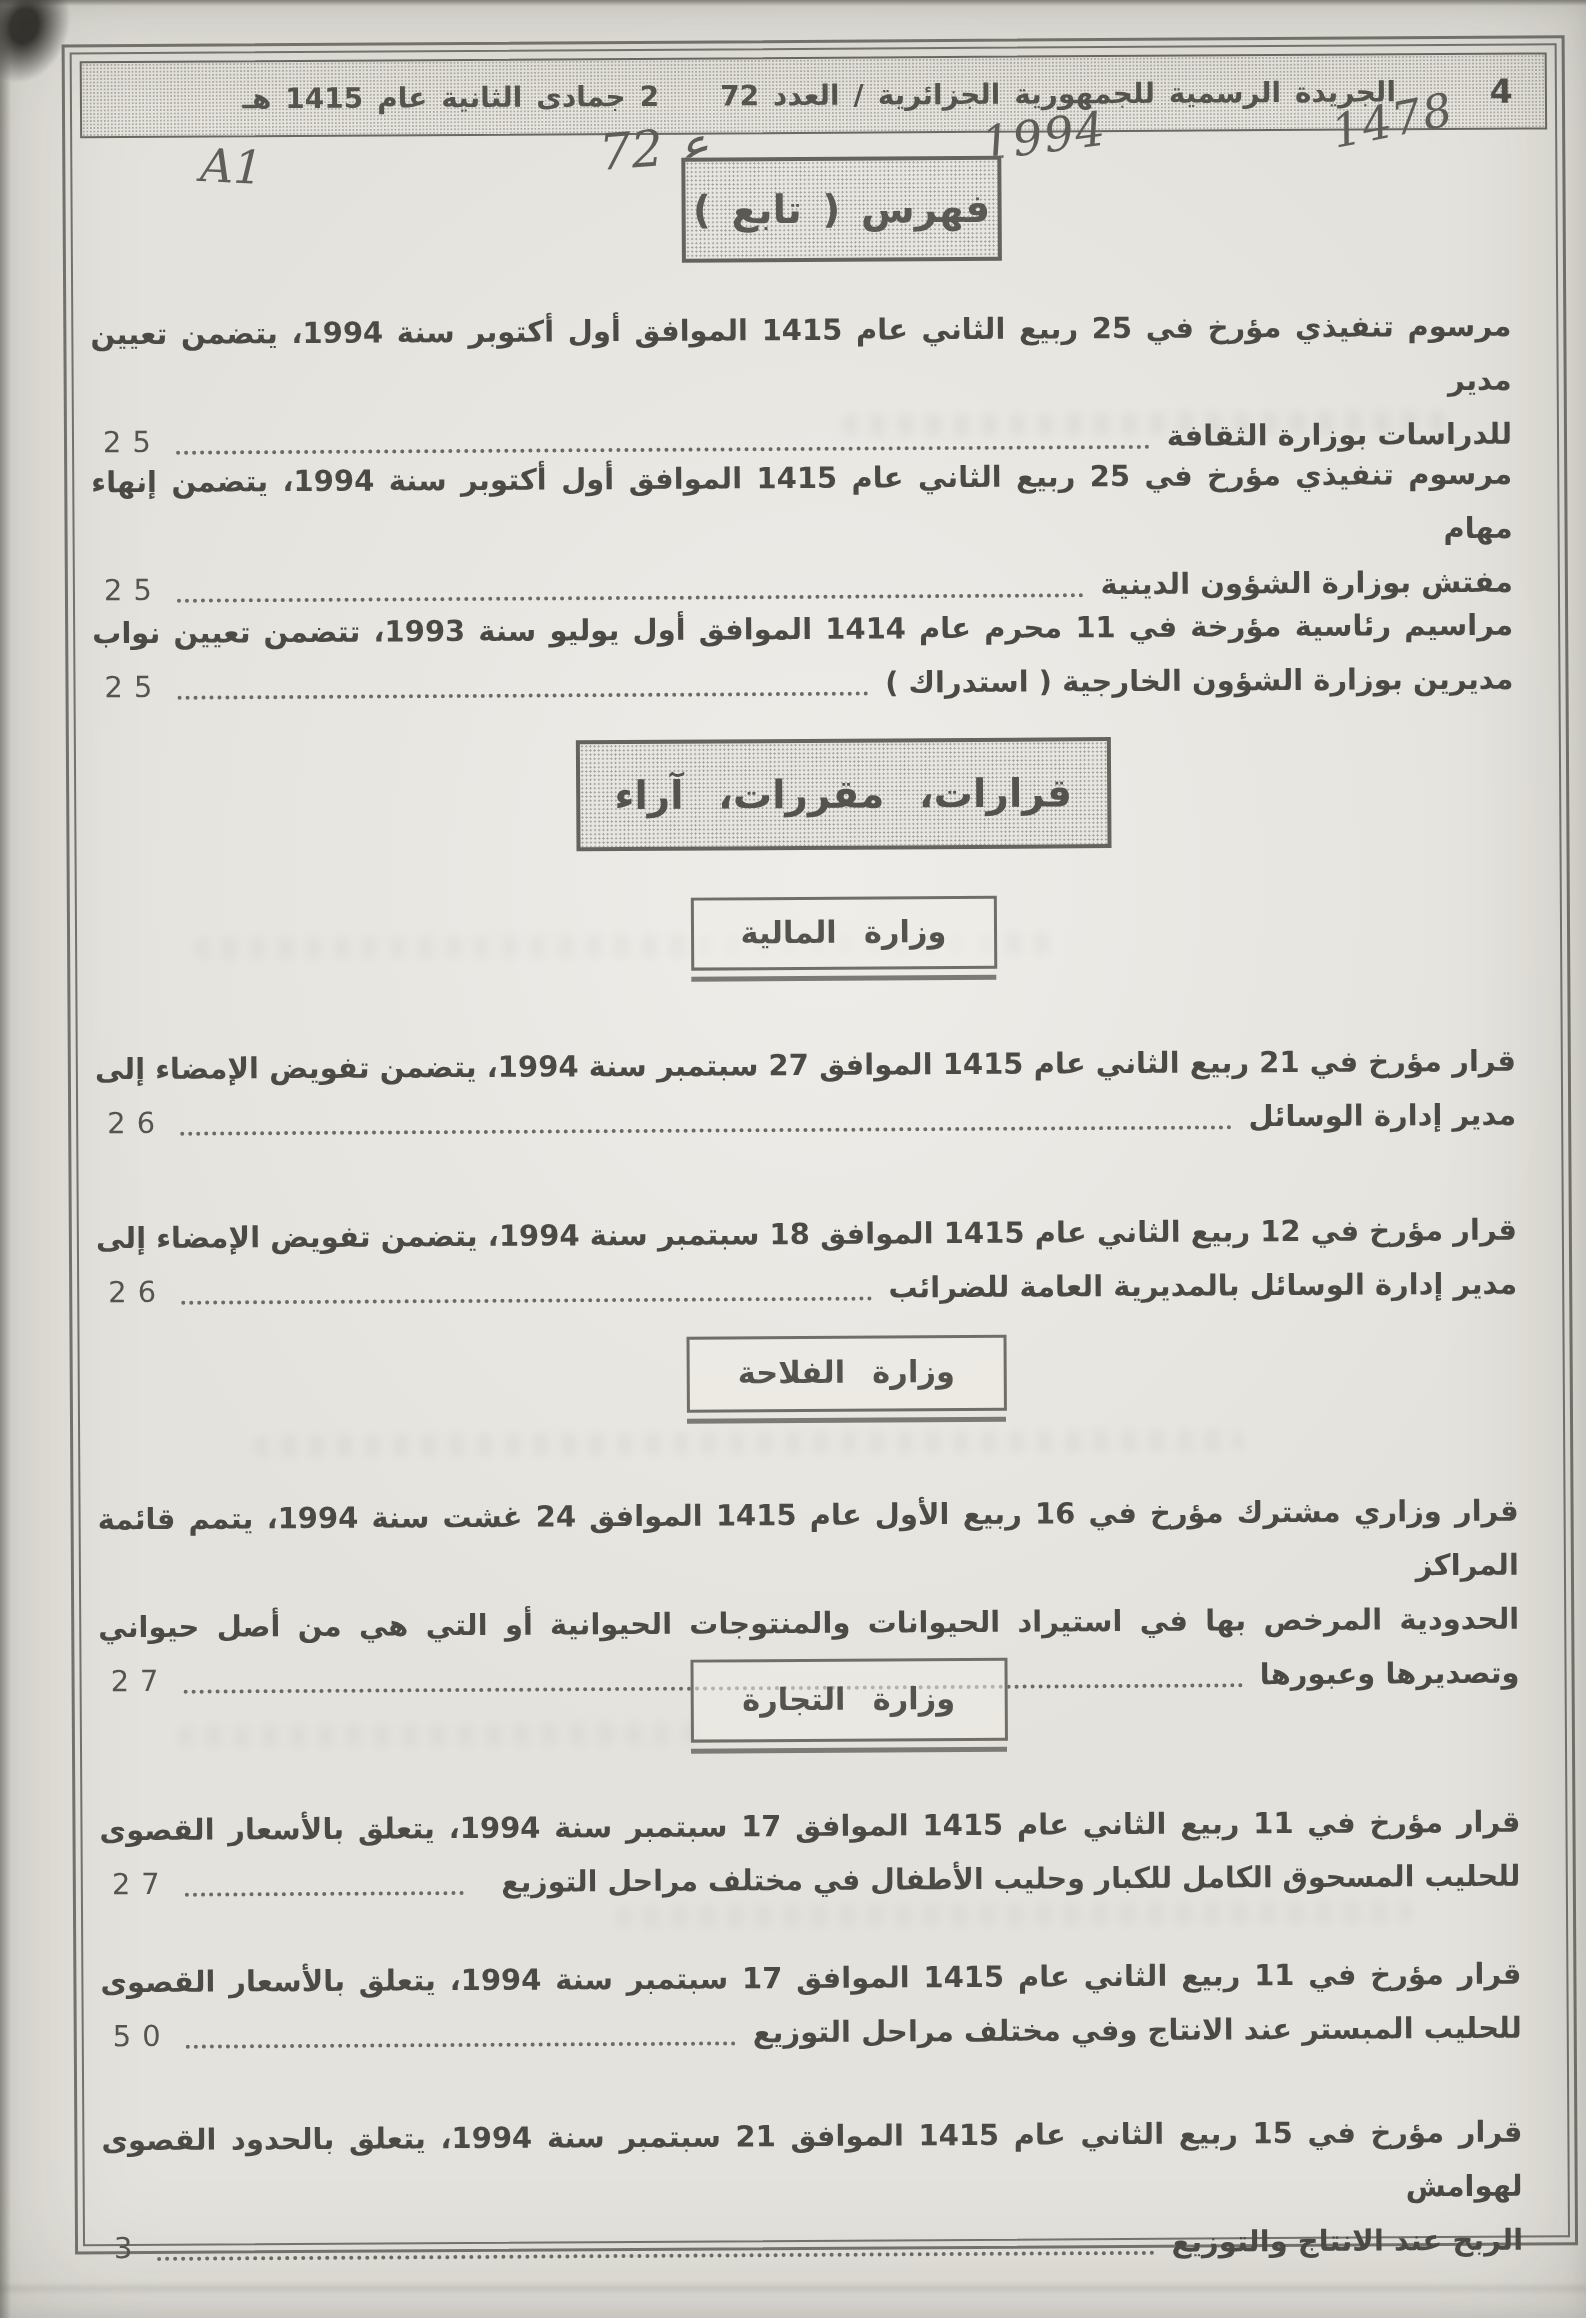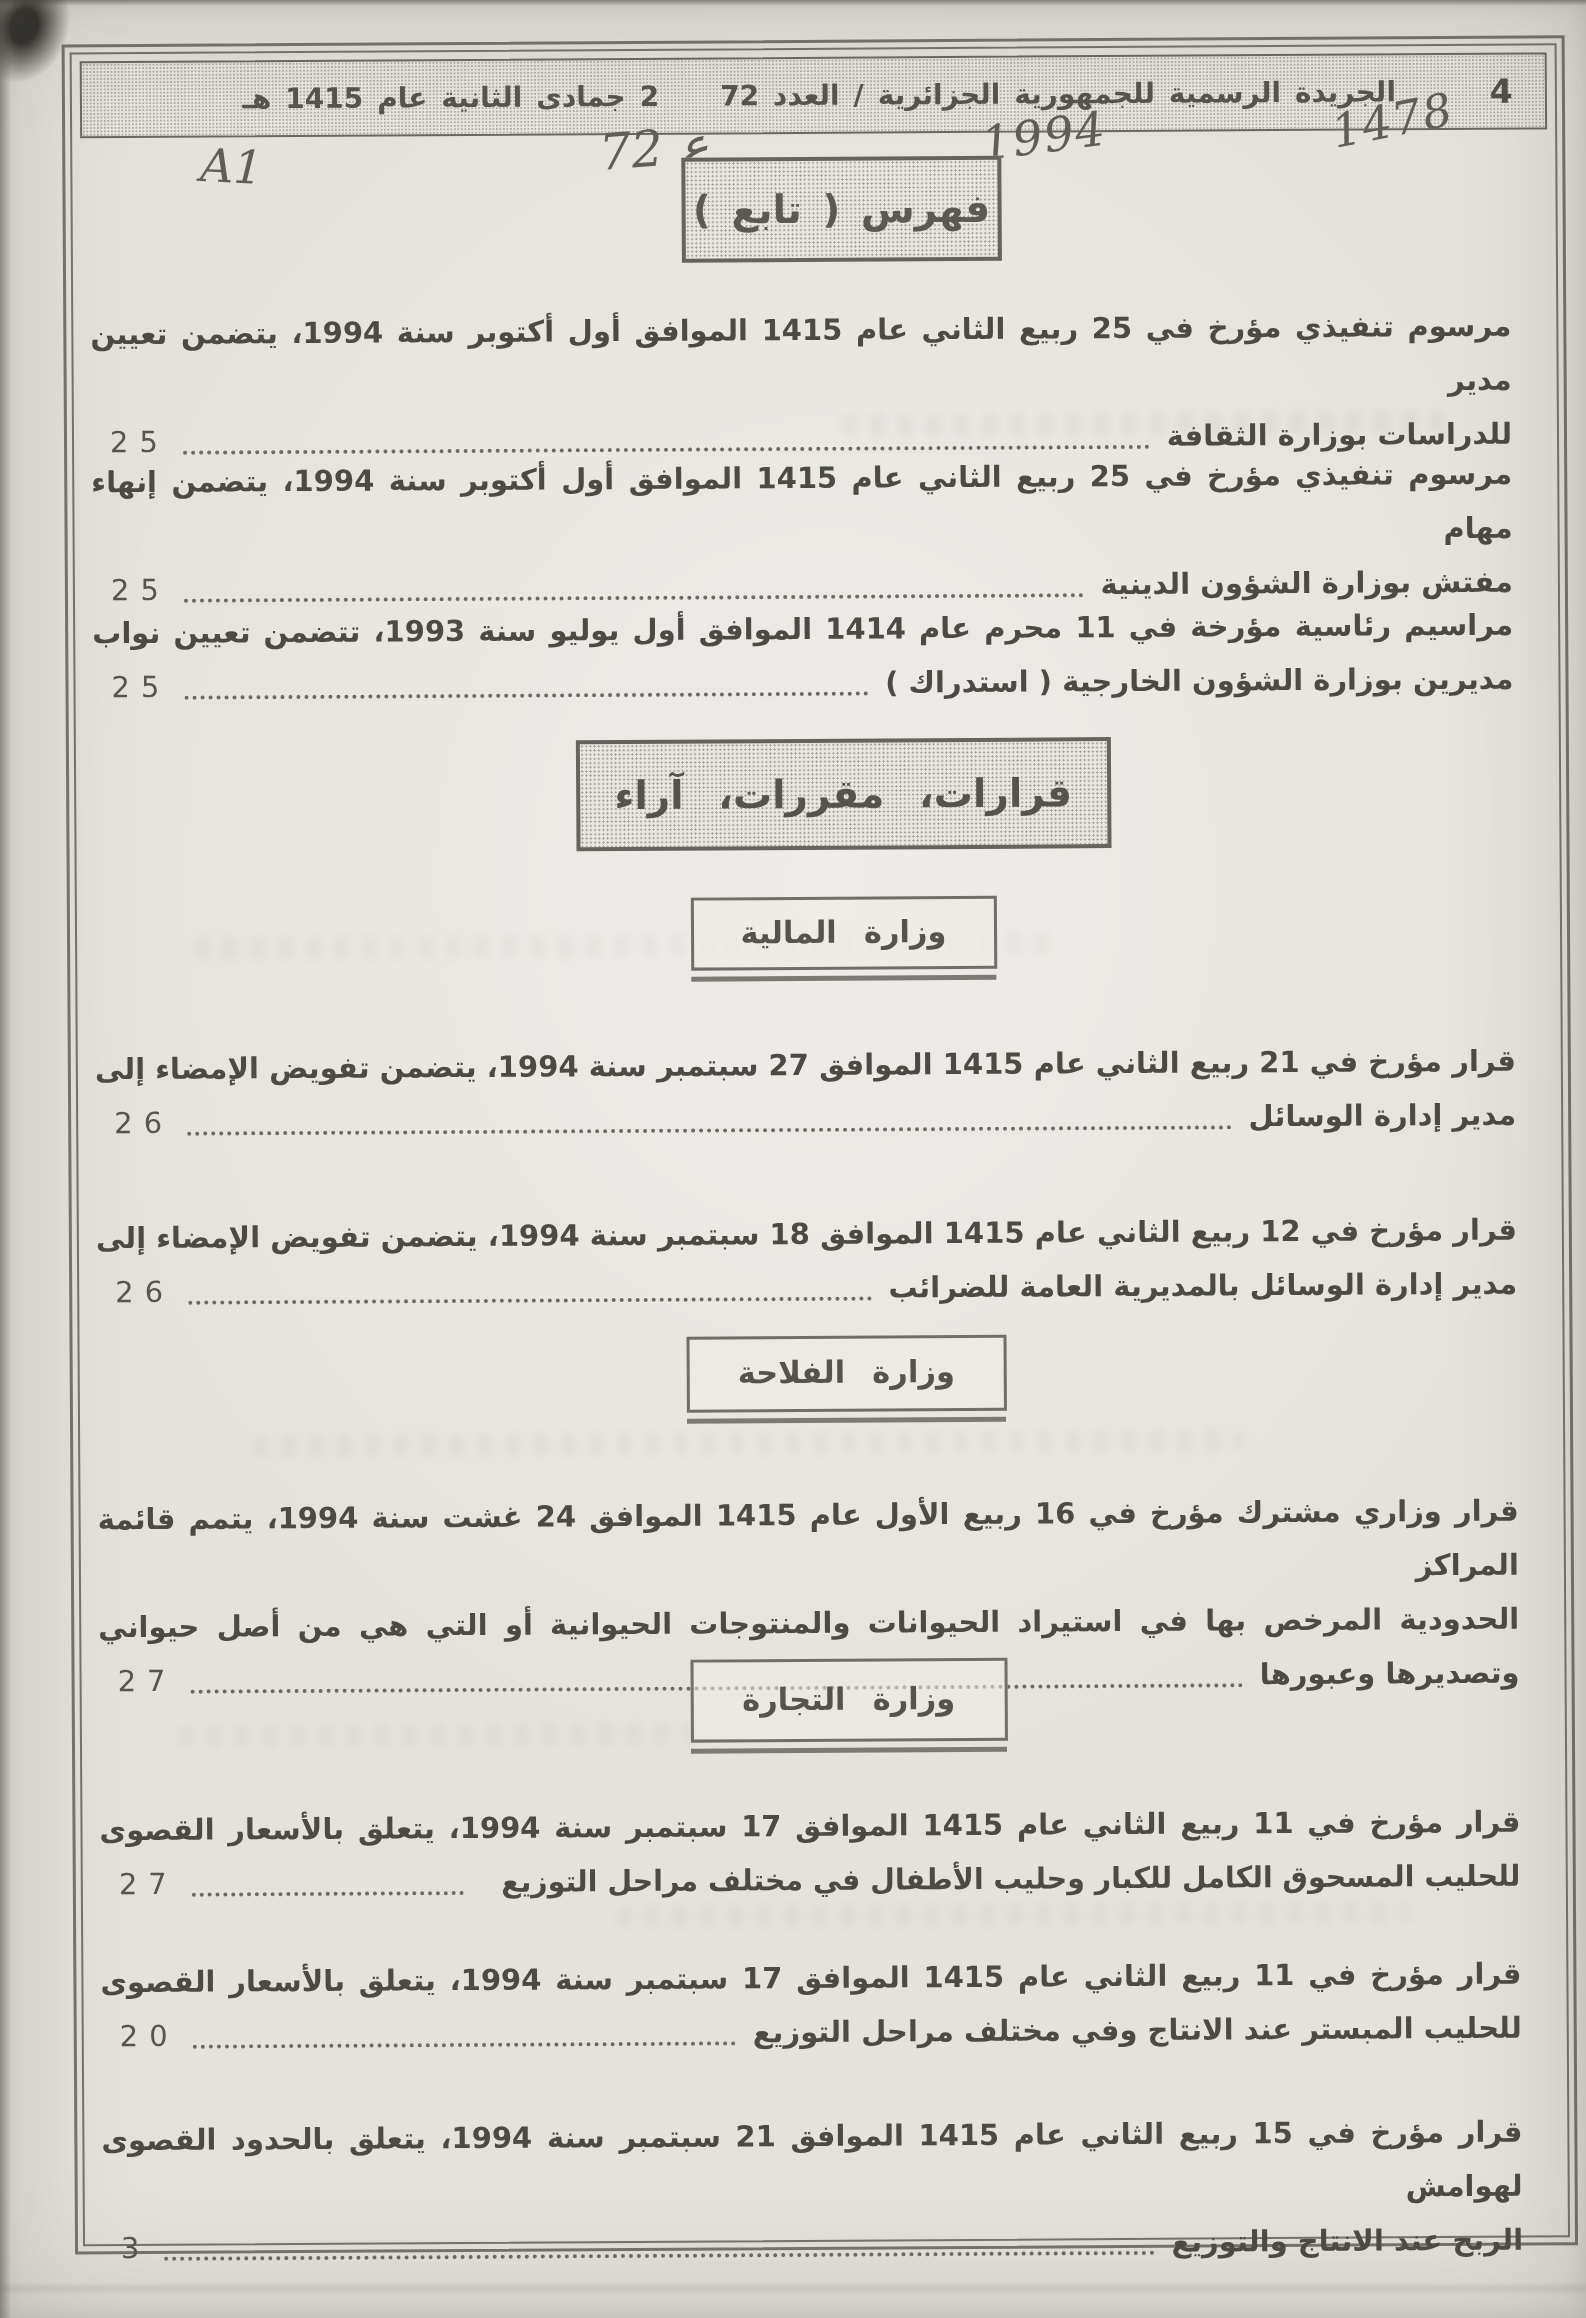--- a/index.html
+++ b/index.html
@@ -72,21 +72,21 @@
 
   
   .toc-layer{position:absolute;inset:0;}
   .entry{position:absolute;left:94px;right:72px;direction:rtl;}
   .eline{font-size:29px;font-weight:700;color:#4b4a45;line-height:54px;text-align:right;}
   .eline.full{text-align:justify;text-align-last:justify;}
   .lastline{display:flex;align-items:flex-end;}
   .etext{white-space:nowrap;font-size:29px;font-weight:700;color:#4b4a45;line-height:54px;}
   .leader{flex:1 1 auto;border-bottom:4.2px dotted #6b6a64;height:0;margin:0 16.6px 14px 14px;min-width:42px;}
   .pg{direction:ltr;font-size:29px;font-weight:400;color:#56554f;line-height:54px;
-    letter-spacing:11px;margin-left:19px;}
+    letter-spacing:11px;margin-left:12px;}
 </style>
 </head>
 <body>
 
 <div class="stage">
   <div class="topline"></div>
   <div class="leftline"></div>
   <div class="corner-blob"></div>
 
   <div class="tilt">
@@ -175,21 +175,21 @@
             <span class="etext" style="transform-origin: right center; transform: scaleX(0.979429);">للحليب المسحوق الكامل للكبار وحليب الأطفال في مختلف مراحل التوزيع</span>
             <span class="leader"></span>
             <span class="pg">27</span>
           </div>
         </div>
         <div class="entry" style="top: 1951px;">
           <div class="eline full">قرار مؤرخ في 11 ربيع الثاني عام 1415 الموافق 17 سبتمبر سنة 1994، يتعلق بالأسعار القصوى</div>
           <div class="eline lastline">
             <span class="etext">للحليب المبستر عند الانتاج وفي مختلف مراحل التوزيع</span>
             <span class="leader"></span>
-            <span class="pg">20</span>
+            <span class="pg">50</span>
           </div>
         </div>
         <div class="entry" style="top: 2109px;">
           <div class="eline full">قرار مؤرخ في 15 ربيع الثاني عام 1415 الموافق 21 سبتمبر سنة 1994، يتعلق بالحدود القصوى لهوامش</div>
           <div class="eline lastline">
             <span class="etext">الربح عند الانتاج والتوزيع</span>
             <span class="leader"></span>
             <span class="pg">3</span>
           </div>
         </div>

